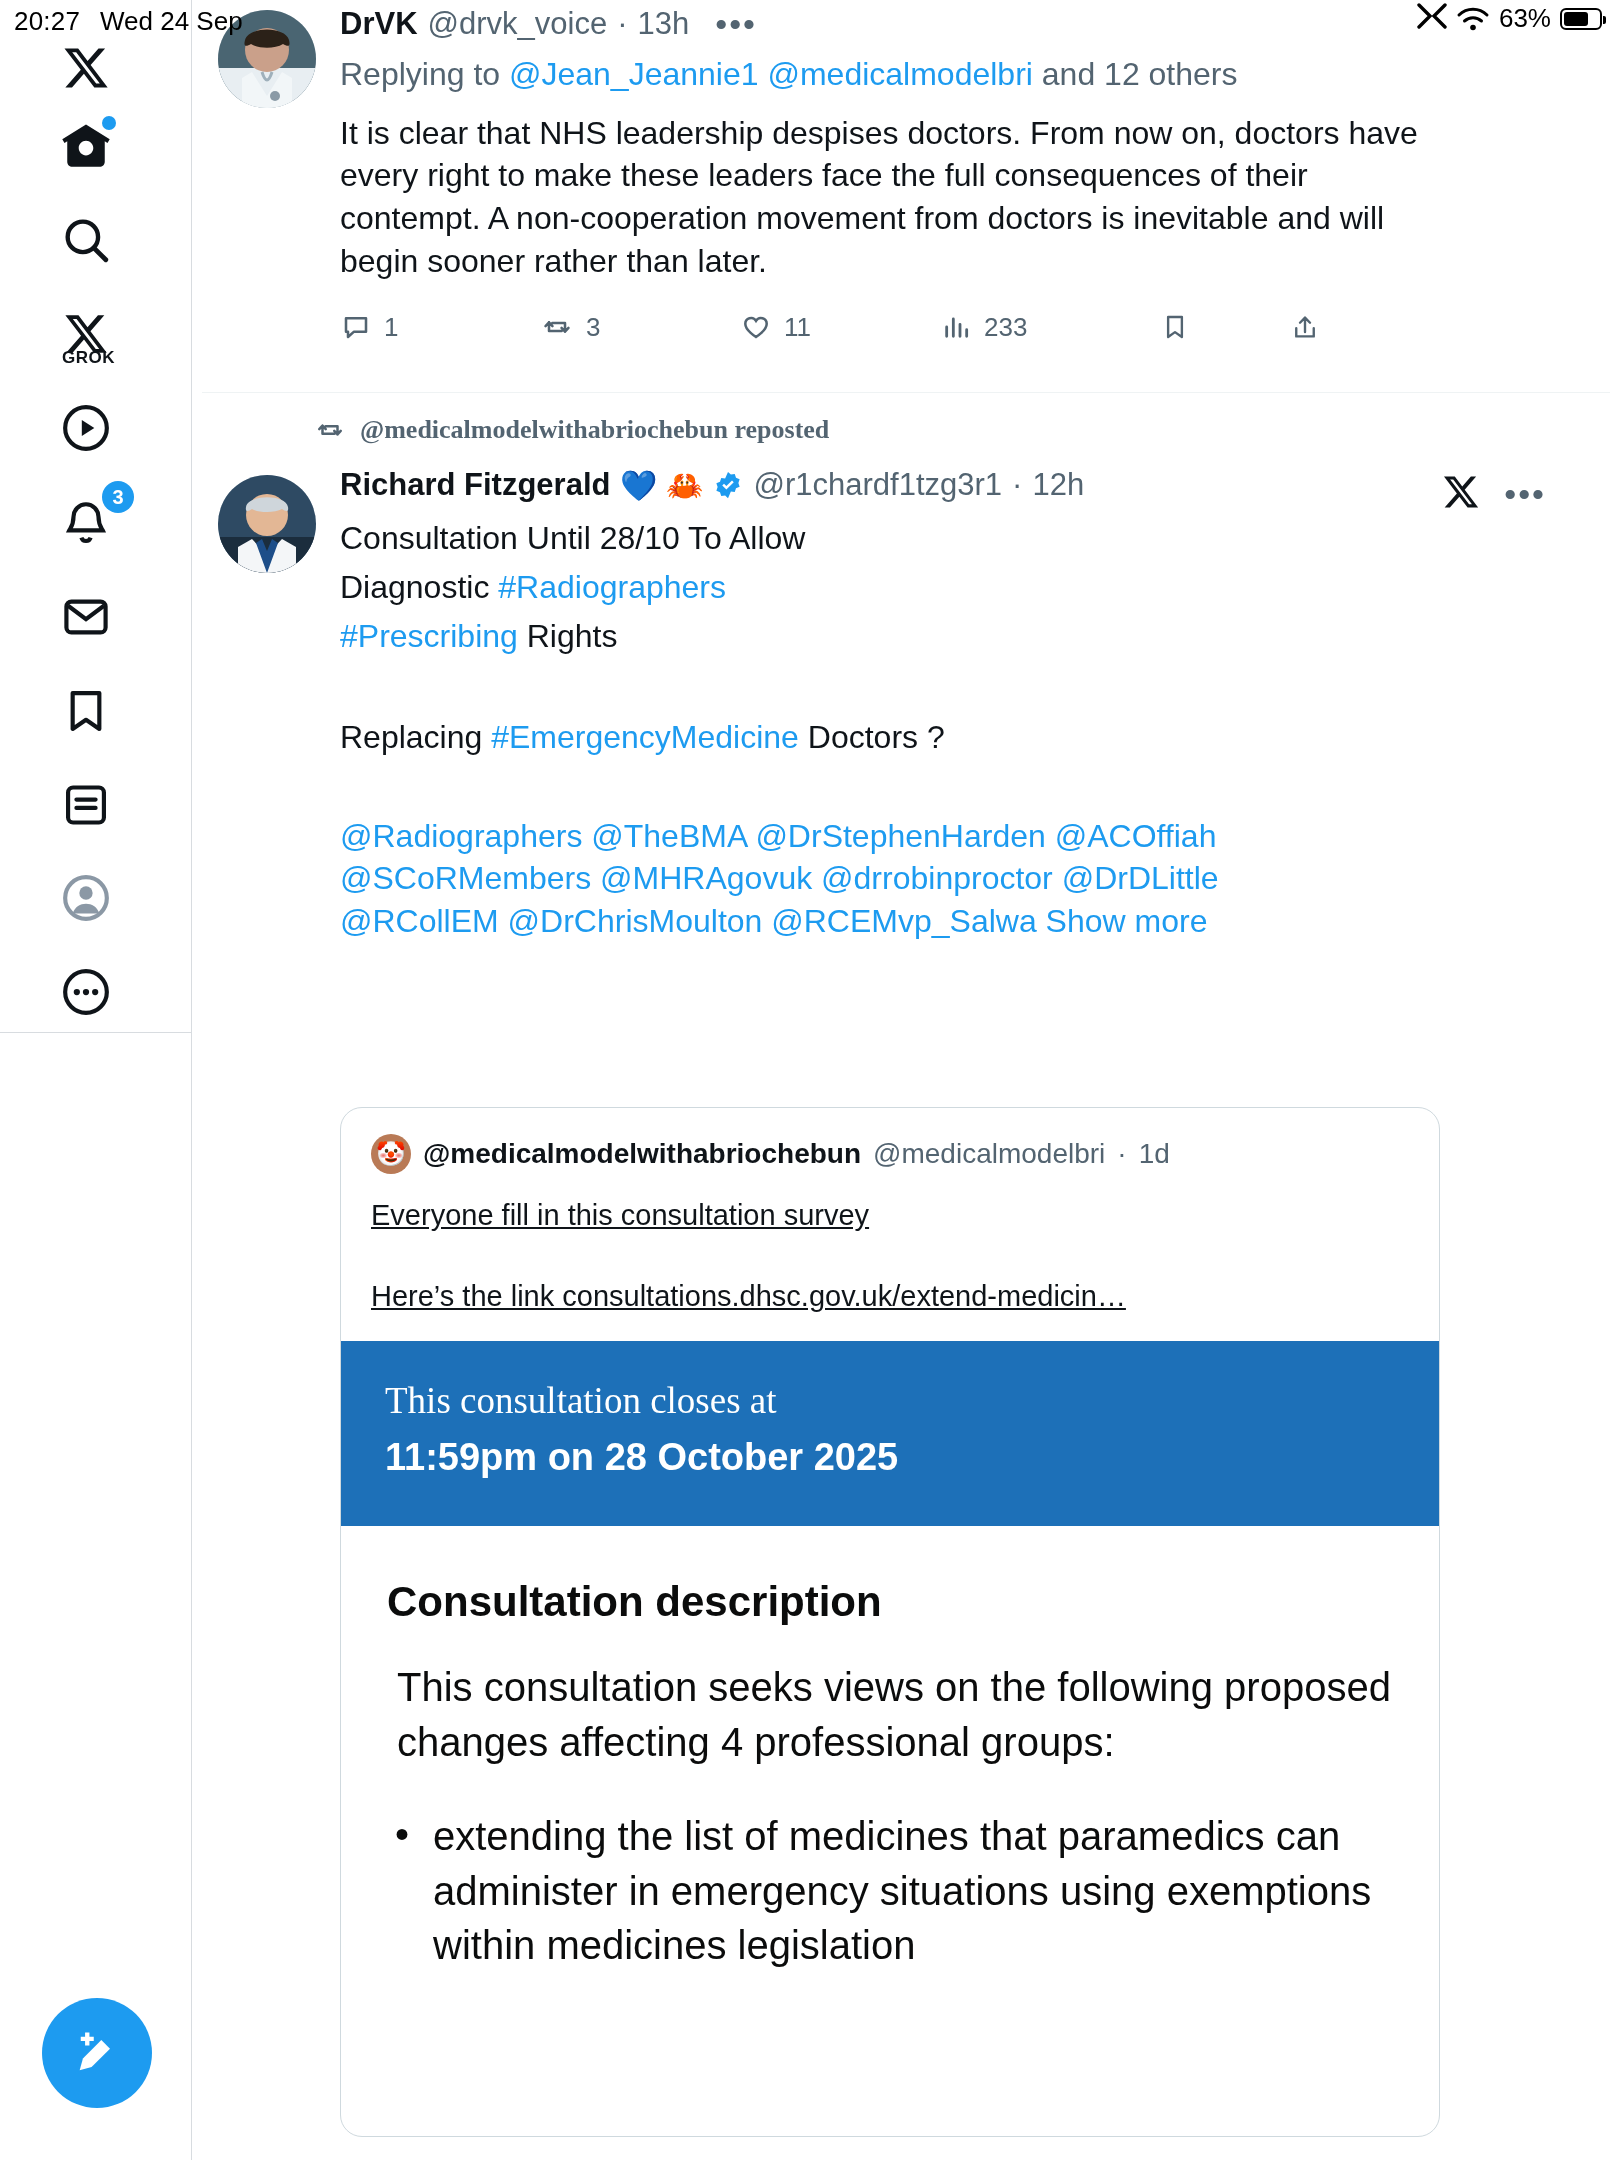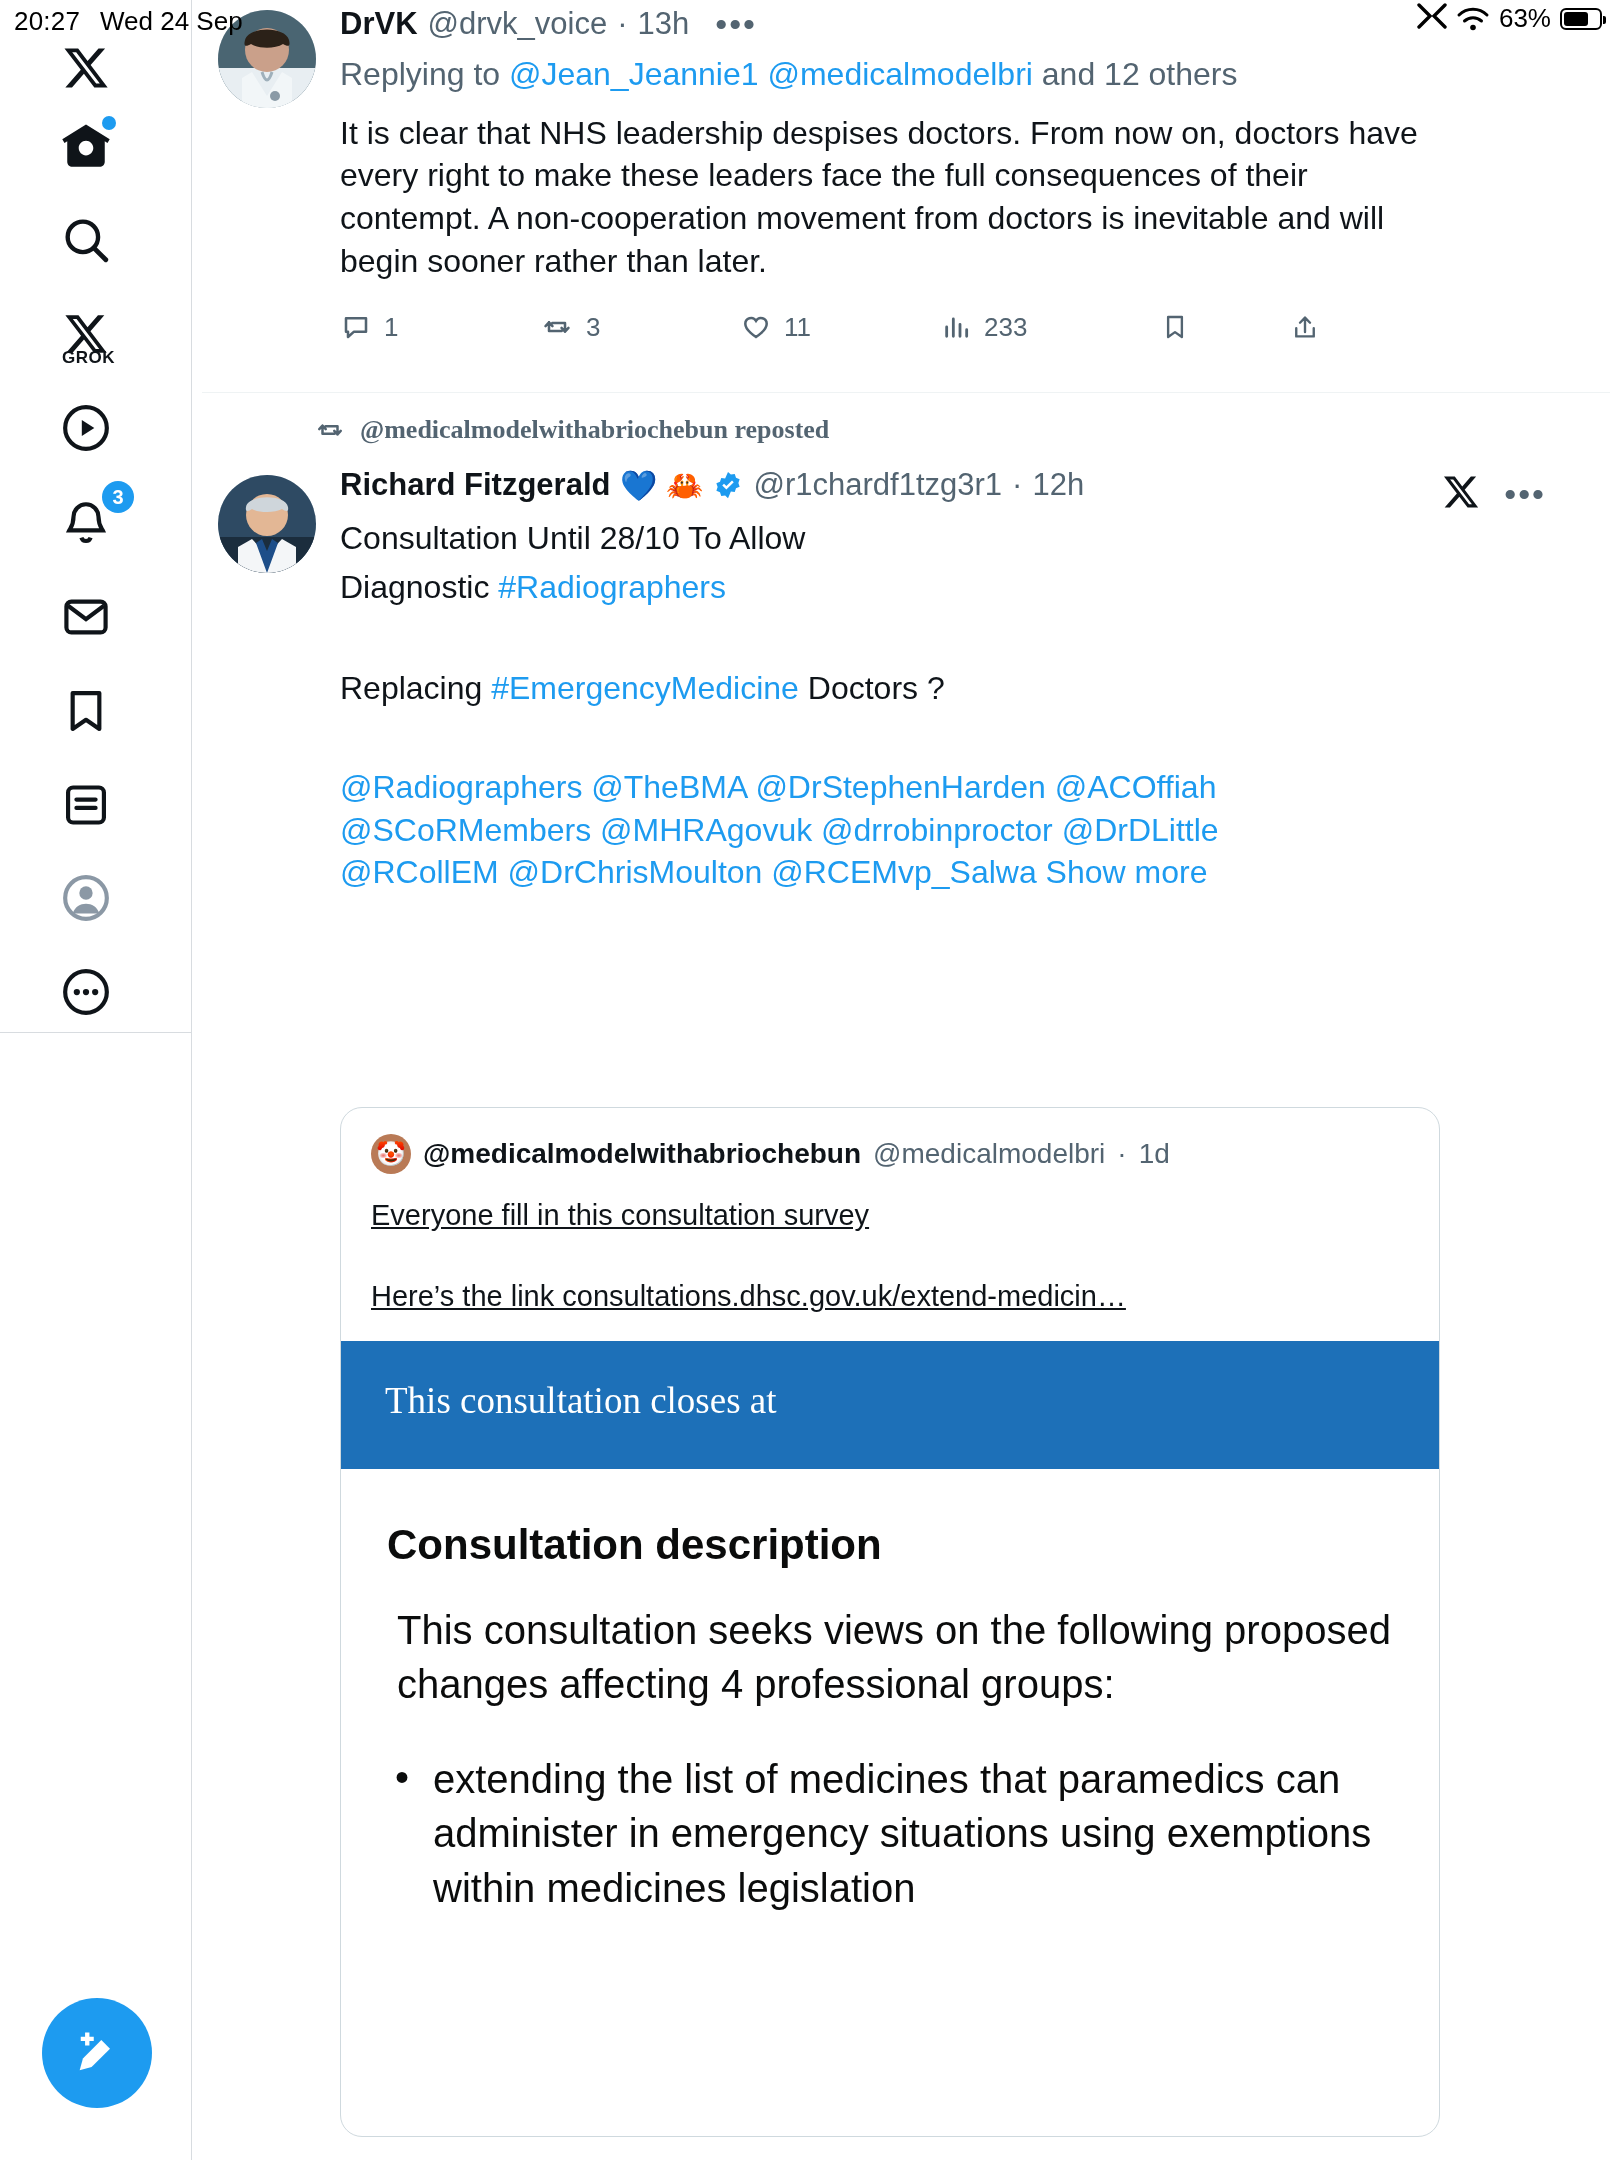--- a/index.html
+++ b/index.html
@@ -492,20 +492,23 @@
           </span>
           <span class="handle">@r1chardf1tzg3r1</span>
           <span class="dot-sep">·</span>
           <span class="timeago">12h</span>
         </div>
 
         <div class="body-text" style="margin-top: 14px;">Consultation Until 28/10 To Allow</div>
         <div class="body-text" style="margin-top: 6px;">
           <span>Diagnostic </span><span class="link">#Radiographers</span>
         </div>
+        <div class="body-text" style="margin-top: 6px;">
+          <span class="link">#Prescribing</span><span> Rights</span>
+        </div>
 
         <div class="body-text" style="margin-top: 58px;">
           <span>Replacing </span><span class="link">#EmergencyMedicine</span><span> Doctors ?</span>
         </div>
 
         <div class="body-text" style="margin-top: 56px; width: 900px;">
           <span class="link">@Radiographers</span>
           <span class="link">@TheBMA</span>
           <span class="link">@DrStephenHarden</span>
           <span class="link">@ACOffiah</span>
@@ -542,20 +545,21 @@
             <span class="timeago">1d</span>
           </div>
 
           <div class="quote-text" style="margin-top: 22px;">Everyone fill in this consultation survey</div>
           <div class="quote-text" style="margin-top: 42px;">Here’s the link consultations.dhsc.gov.uk/extend-medicin…</div>
         </div>
 
         <div style="margin-top: 24px;">
           <div class="banner">
             <div class="banner-l1">This consultation closes at</div>
+            <div class="banner-l2">11:59pm on 28 October 2025</div>
           </div>
           <div style="padding: 52px 46px 0 46px;">
             <div class="doc-h">Consultation description</div>
             <div class="doc-p" style="margin-top: 34px; margin-left: 10px;">This consultation seeks views on the following proposed changes affecting 4 professional groups:</div>
             <div class="doc-li" style="margin-top: 40px;">extending the list of medicines that paramedics can administer in emergency situations using exemptions within medicines legislation</div>
           </div>
         </div>
       </div>
     </div>
 

